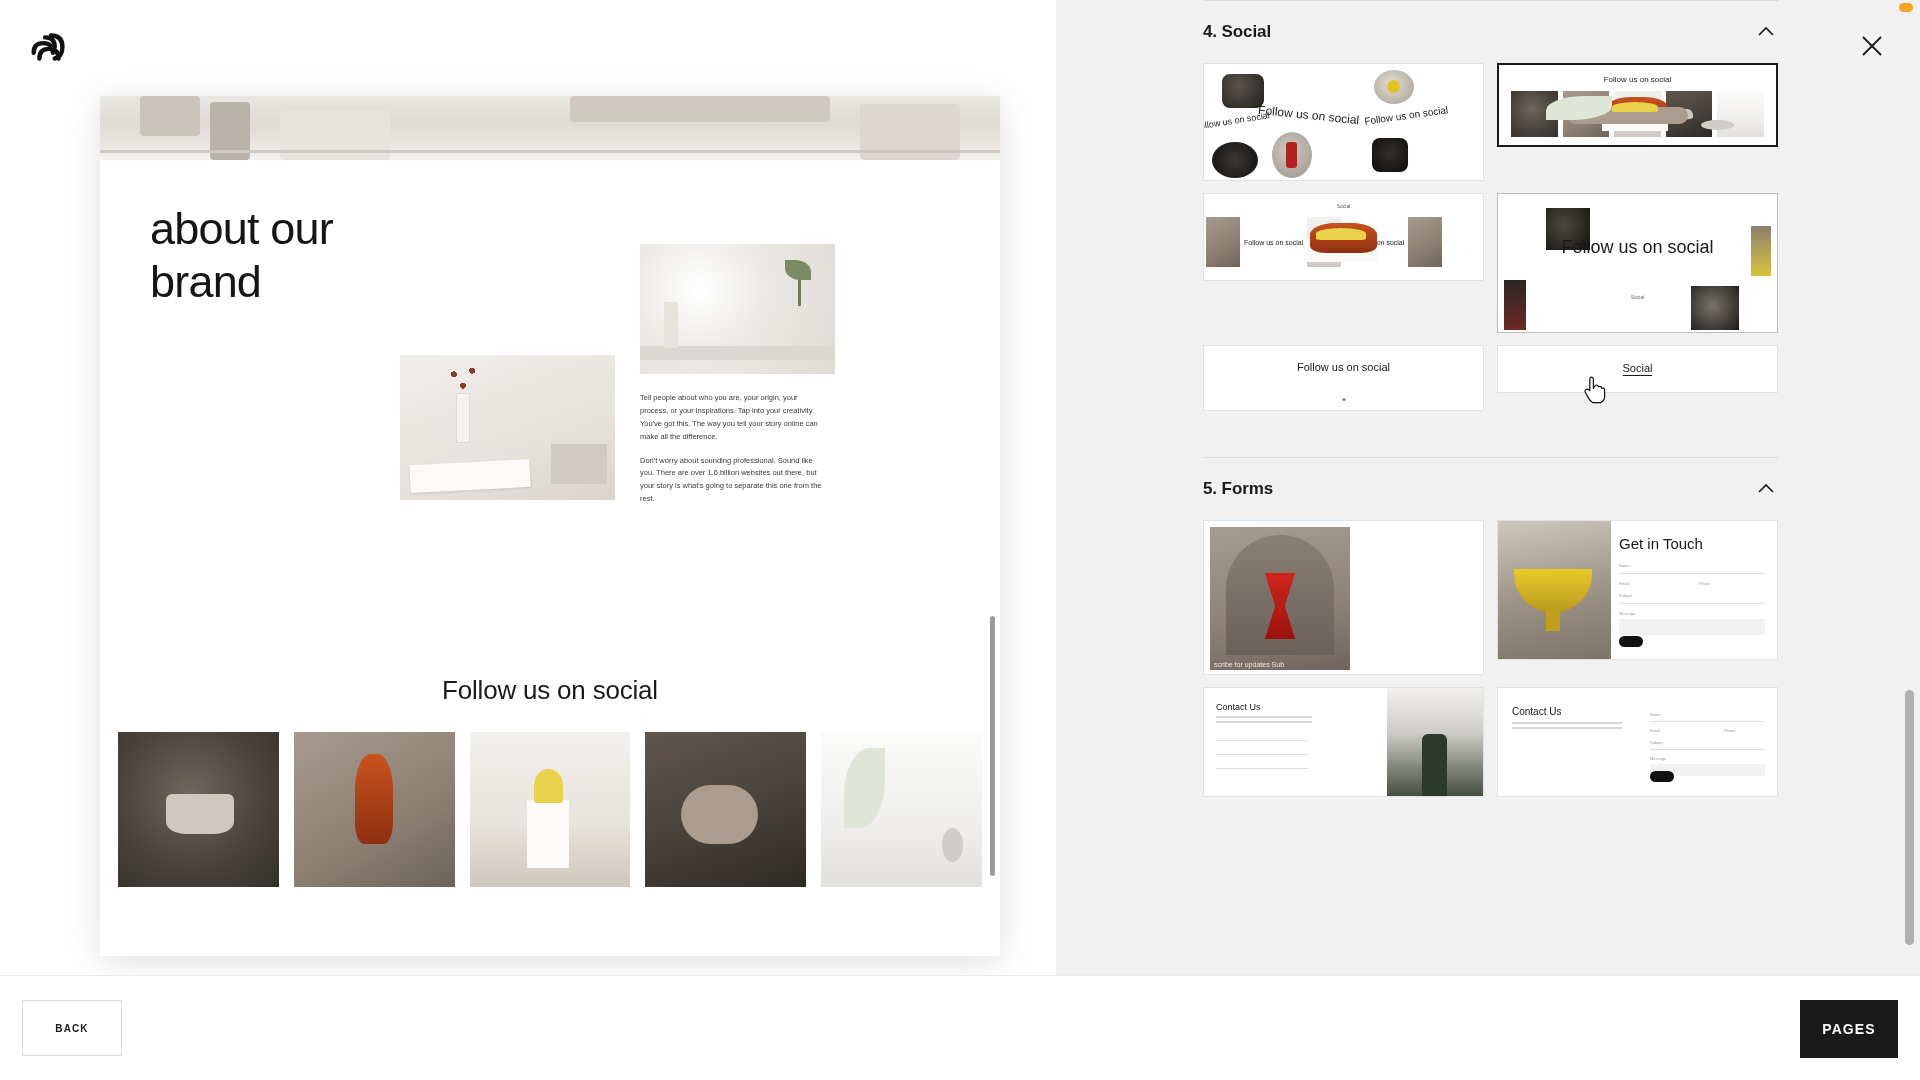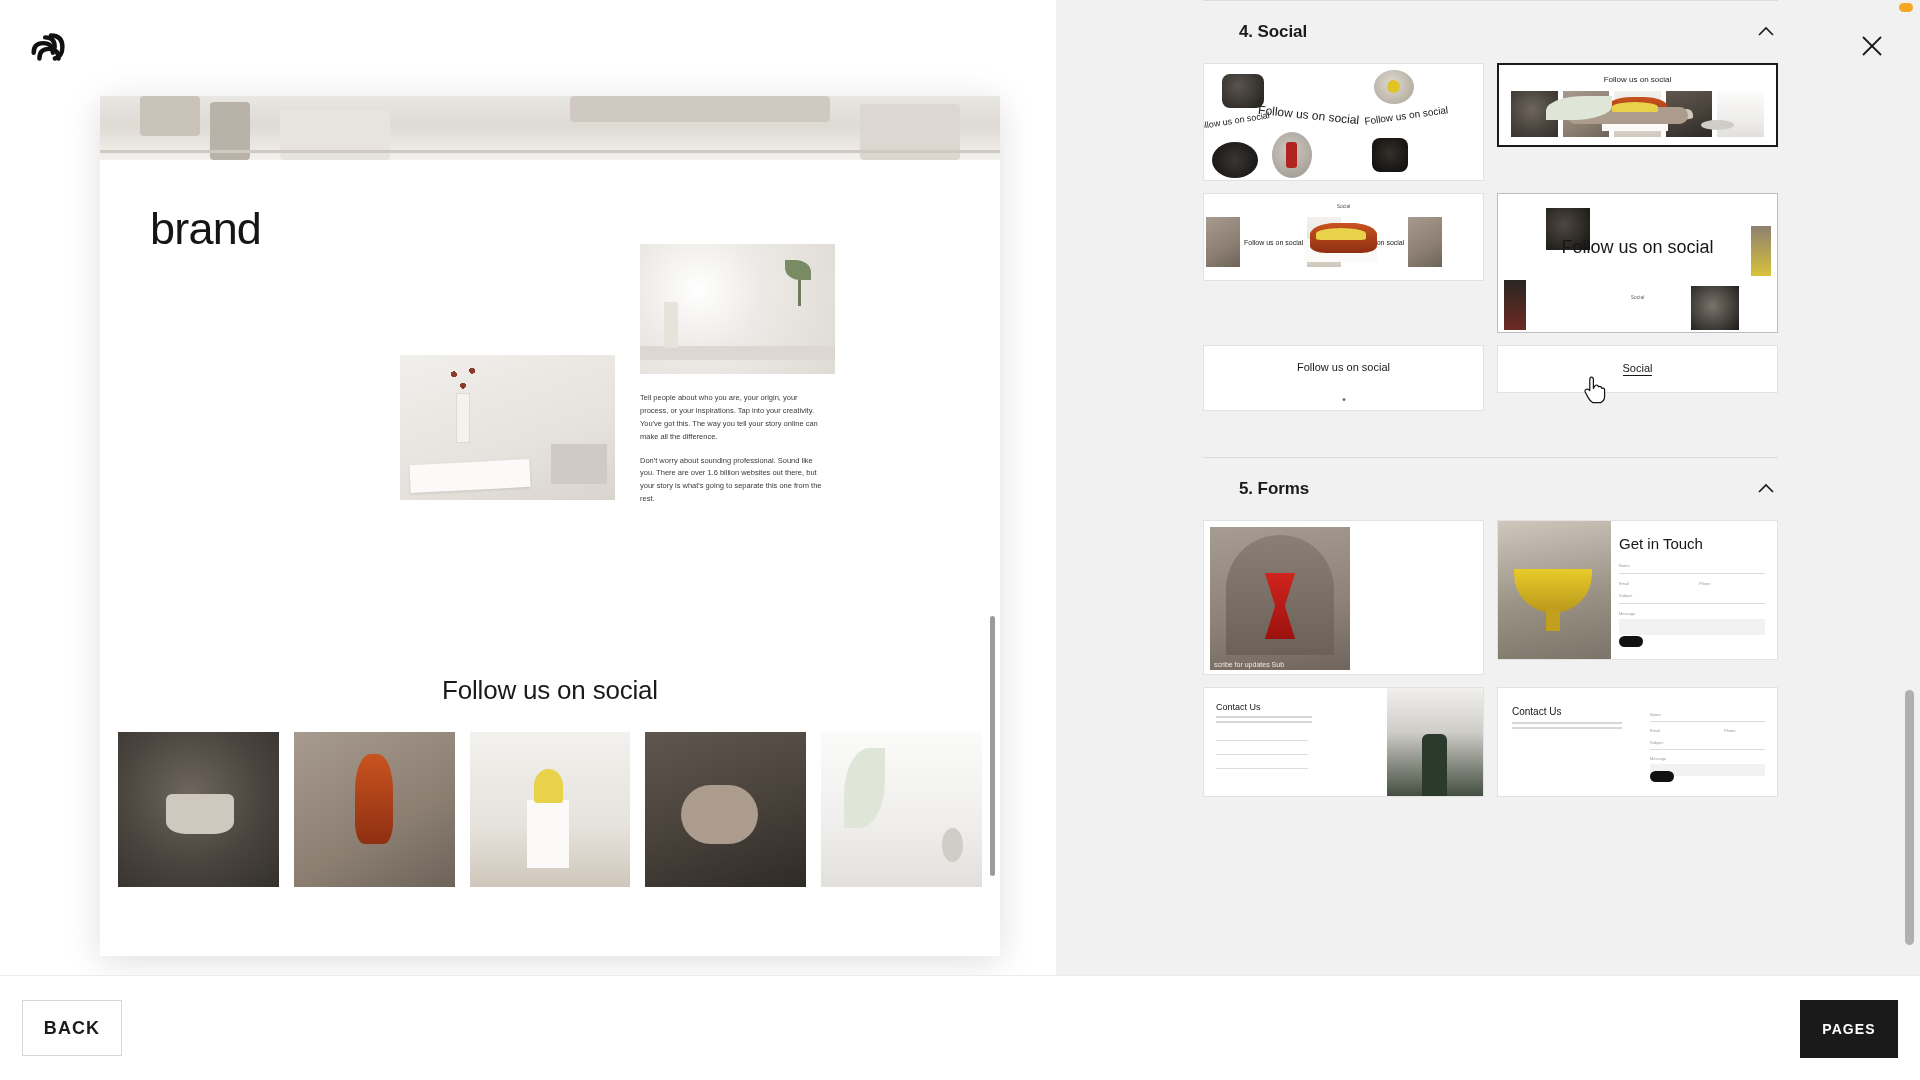--- a/index.html
+++ b/index.html
@@ -115,21 +115,20 @@
     position:absolute; left:0; top:0; width:864px; height:975px;
     overflow:hidden; padding:0 0 0 0;
   }
 
   .section { position:relative; width:575px; margin-left:147px; }
   .section-divider { height:1px; background:#dcdcdc; width:575px; margin-left:147px; }
 
   .section-head {
     display:flex; align-items:center; justify-content:space-between;
     height:62px;
-    margin-left:36px;
   }
   .section-title { font-size:17px; font-weight:700; color:#1a1a1a; letter-spacing:-.1px; }
   .chevron { width:24px; height:24px; cursor:pointer; }
   .chevron svg { width:100%; height:100%; }
 
   .card-grid { display:flex; flex-wrap:wrap; gap:12px 13px; }
   .card {
     width:281px; background:#ffffff; border:1px solid #e2e2e2;
     position:relative; overflow:hidden; cursor:pointer;
   }
@@ -255,21 +254,21 @@
 
   
   .bottom-bar {
     position:absolute; left:0; top:975px; width:1920px; height:105px;
     background:#ffffff; border-top:1px solid #ececec;
   }
   .back-btn {
     position:absolute; left:22px; top:24px; width:100px; height:56px;
     border:1px solid #d8d8d8; background:#fff;
     display:flex; align-items:center; justify-content:center;
-    font-size:18px; font-weight:700; letter-spacing:1.1px; color:#1a1a1a;
+    font-size:10px; font-weight:700; letter-spacing:1.1px; color:#1a1a1a;
     cursor:pointer;
   }
   .next-btn {
     position:absolute; right:22px; top:24px; width:98px; height:58px;
     background:#1a1a1a; color:#ffffff;
     display:flex; align-items:center; justify-content:center;
     font-size:14px; font-weight:700; letter-spacing:1.1px;
     cursor:pointer;
   }
   .steps { position:absolute; left:492px; top:30px; width:940px; }
@@ -307,20 +306,21 @@
           <div class="blob b2"></div>
           <div class="blob b3"></div>
         <div class="blob b4"></div>
           <div class="blob b5"></div>
         <div class="banner-line"></div>
       </div>
 
       <div class="site-inner">
 
         <div class="big-head">
+          <div>about our</div>
           <div>brand</div>
         </div>
 
         <div class="photo ph-top-right">
           <div class="shelf"></div>
             <div class="cyl"></div>
             <div class="stem"></div>
             <div class="leaf"></div>
         </div>
 

